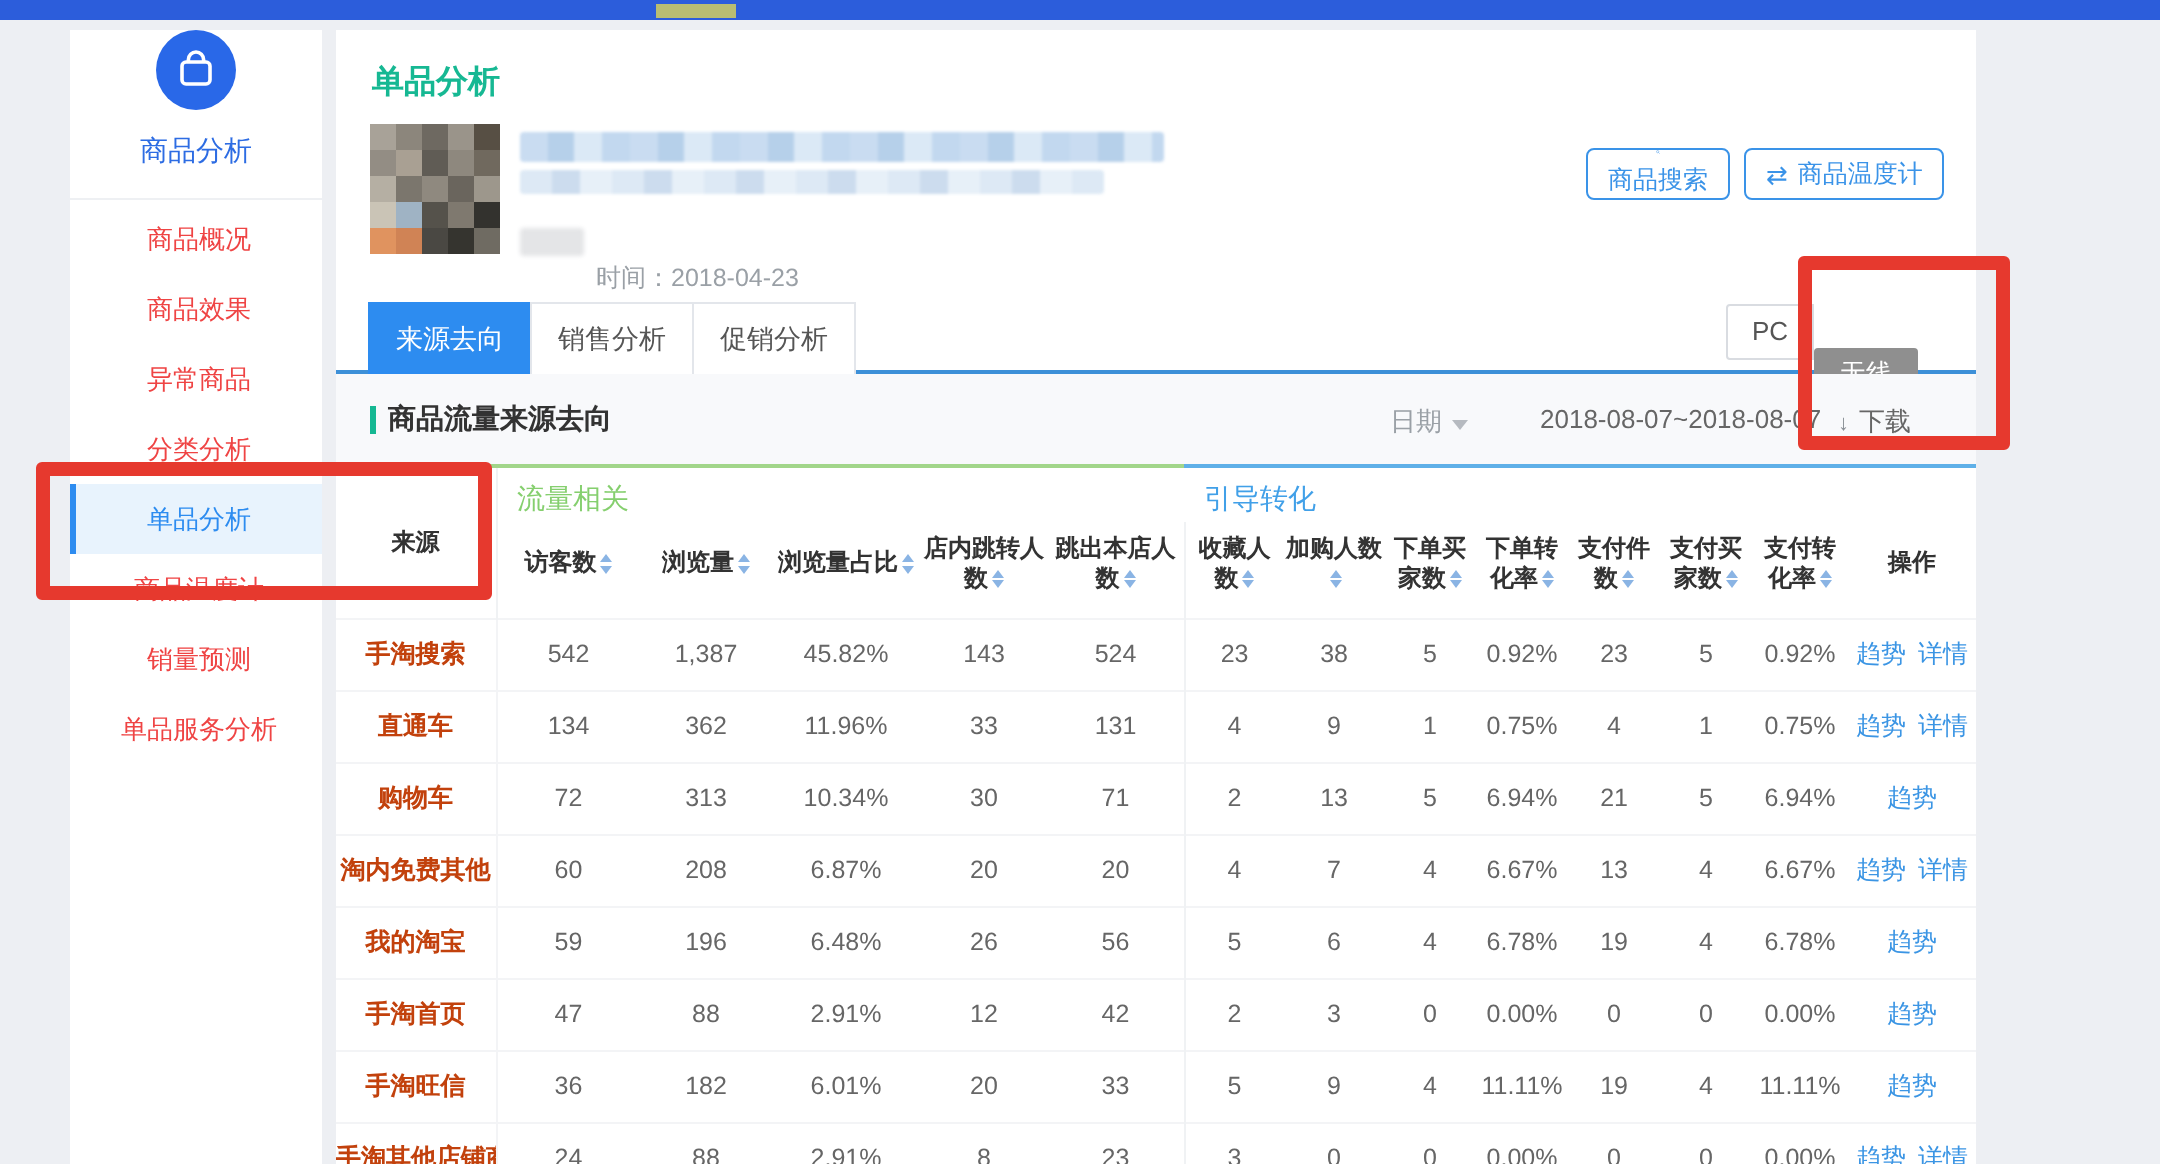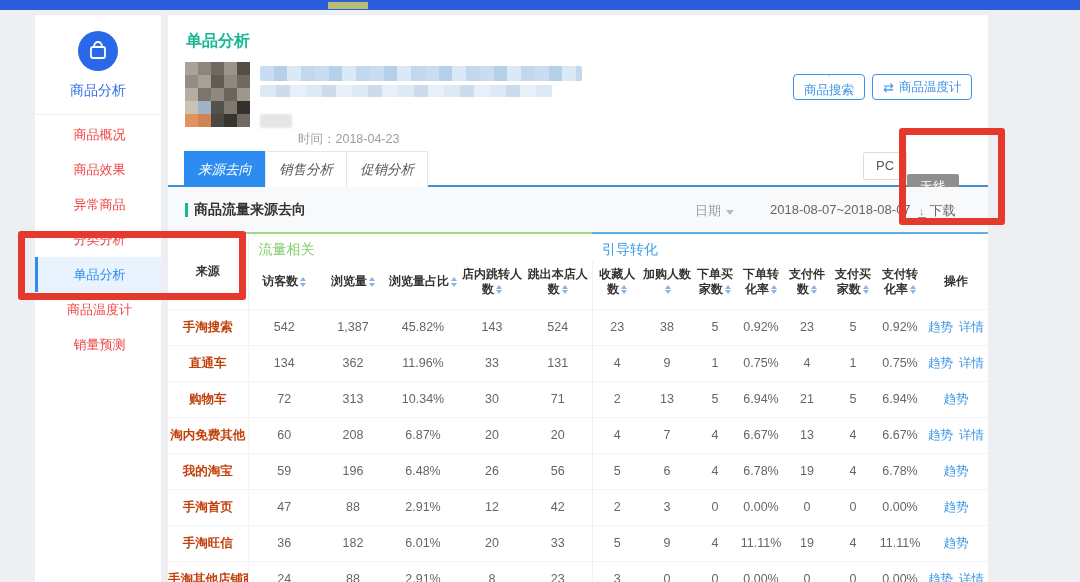--- a/index.html
+++ b/index.html
@@ -8,21 +8,21 @@
     position:relative;
     background:#edeff3;
     font-family:"Liberation Sans","DejaVu Sans",sans-serif;
     color:#333;
   }
   
   .topbar { position:absolute; left:0; top:0; width:1080px; height:10px; background:#2c5ddb; }
   .topbar .marker { position:absolute; left:328px; top:2px; width:40px; height:7px; background:#b9bd72; }
   
   .sidebar { position:absolute; left:35px; top:15px; width:126px; height:567px; background:#fff; }
-  .side-head { text-align:center; padding-top:16px; }
+  .side-head { text-align:center; }
   .app-title { color:#2d6ce3; font-size:14px; margin-top:7px; }
   .side-divider { border-bottom:1px solid #eef0f3; margin-top:14px; }
   .side-menu { margin-top:2px; }
   .side-item { height:35px; line-height:35px; text-align:center; font-size:13px; color:#ef4444; cursor:pointer; border-left:3px solid transparent; }
   .side-item.active { background:#e8f3fd; color:#2d8cf0; border-left:3px solid #2d8cf0; }
   
   .main { position:absolute; left:168px; top:15px; width:820px; height:567px; background:#fff; overflow:hidden; }
   .page-title { position:absolute; left:18px; top:16px; font-size:16px; font-weight:bold; color:#16b893; }
   
   .thumb { position:absolute; left:17px; top:47px; width:65px; height:65px; }
@@ -35,21 +35,21 @@
   .blur-blob { position:absolute; left:92px; top:99px; width:32px; height:14px; background:#e4e5e7; border-radius:2px; filter:blur(1px); }
   .listed-time { position:absolute; left:130px; top:116px; font-size:12.5px; color:#9aa0a6; }
   
   .btn-outline { position:absolute; top:59px; height:26px; display:flex; align-items:center; gap:5px;
     border:1px solid #3a93e8; border-radius:4px; background:#fff; color:#3a93e8; font-size:12.5px; padding:0 10px; cursor:pointer; }
   .btn-search { left:625px;flex-direction:column; }
   .btn-thermo { left:704px; }
   .swap-glyph { font-size:13px; line-height:1; }
   
   .tab-strip { position:absolute; left:0; top:135px; width:820px; height:37px; border-bottom:2px solid #3d90d8; }
-  .tab-row { position:absolute; left:17px; top:1px; display:flex; height:36px;font-style:italic; }
+  .tab-row { position:absolute; left:17px; top:1px; display:flex; height:36px; }
   .tab { min-width:75px; padding:0 13px; height:36px; line-height:36px; text-align:center; font-size:13.5px;
     color:#555; background:#fff; border:1px solid #e3e6eb; border-bottom:none; margin-left:-1px; cursor:pointer; }
   .tab.active { background:#2d8cf0; color:#fff; border-color:#2d8cf0; }
   
   .toggle { position:absolute; top:137px; height:28px; line-height:26px; text-align:center; font-size:13px; cursor:pointer; }
   .toggle-pc { left:695px; width:44px; background:#fff; border:1px solid #d9dce1; color:#555; border-radius:2px 0 0 2px; }
   .toggle-wireless { left:739px; width:52px; background:#8f8f8f; color:#fff; border-radius:2px;margin-top:22px; }
   
   .section-row { position:absolute; left:0; top:172px; width:820px; height:45px; background:#f8f9fb; }
   .sec-marker { position:absolute; left:17px; top:16px; width:3px; height:14px; background:#16b893; }
@@ -99,20 +99,21 @@
     <div class="side-divider"></div>
   </div>
   <nav class="side-menu" id="side-menu">
       <div class="side-item">商品概况</div>
       <div class="side-item">商品效果</div>
       <div class="side-item">异常商品</div>
       <div class="side-item">分类分析</div>
       <div class="side-item active">单品分析</div>
       <div class="side-item">商品温度计</div>
       <div class="side-item">销量预测</div>
+      <div class="side-item">单品服务分析</div>
     </nav>
 </aside>
 
 <main class="main">
   <h1 class="page-title">单品分析</h1>
 
   <svg class="thumb" viewBox="0 0 65 65">
     <rect x="0" y="0" width="13" height="13" fill="#a8a298"></rect>
       <rect x="13" y="0" width="13" height="13" fill="#8c867c"></rect>
       <rect x="26" y="0" width="13" height="13" fill="#6e6961"></rect>

